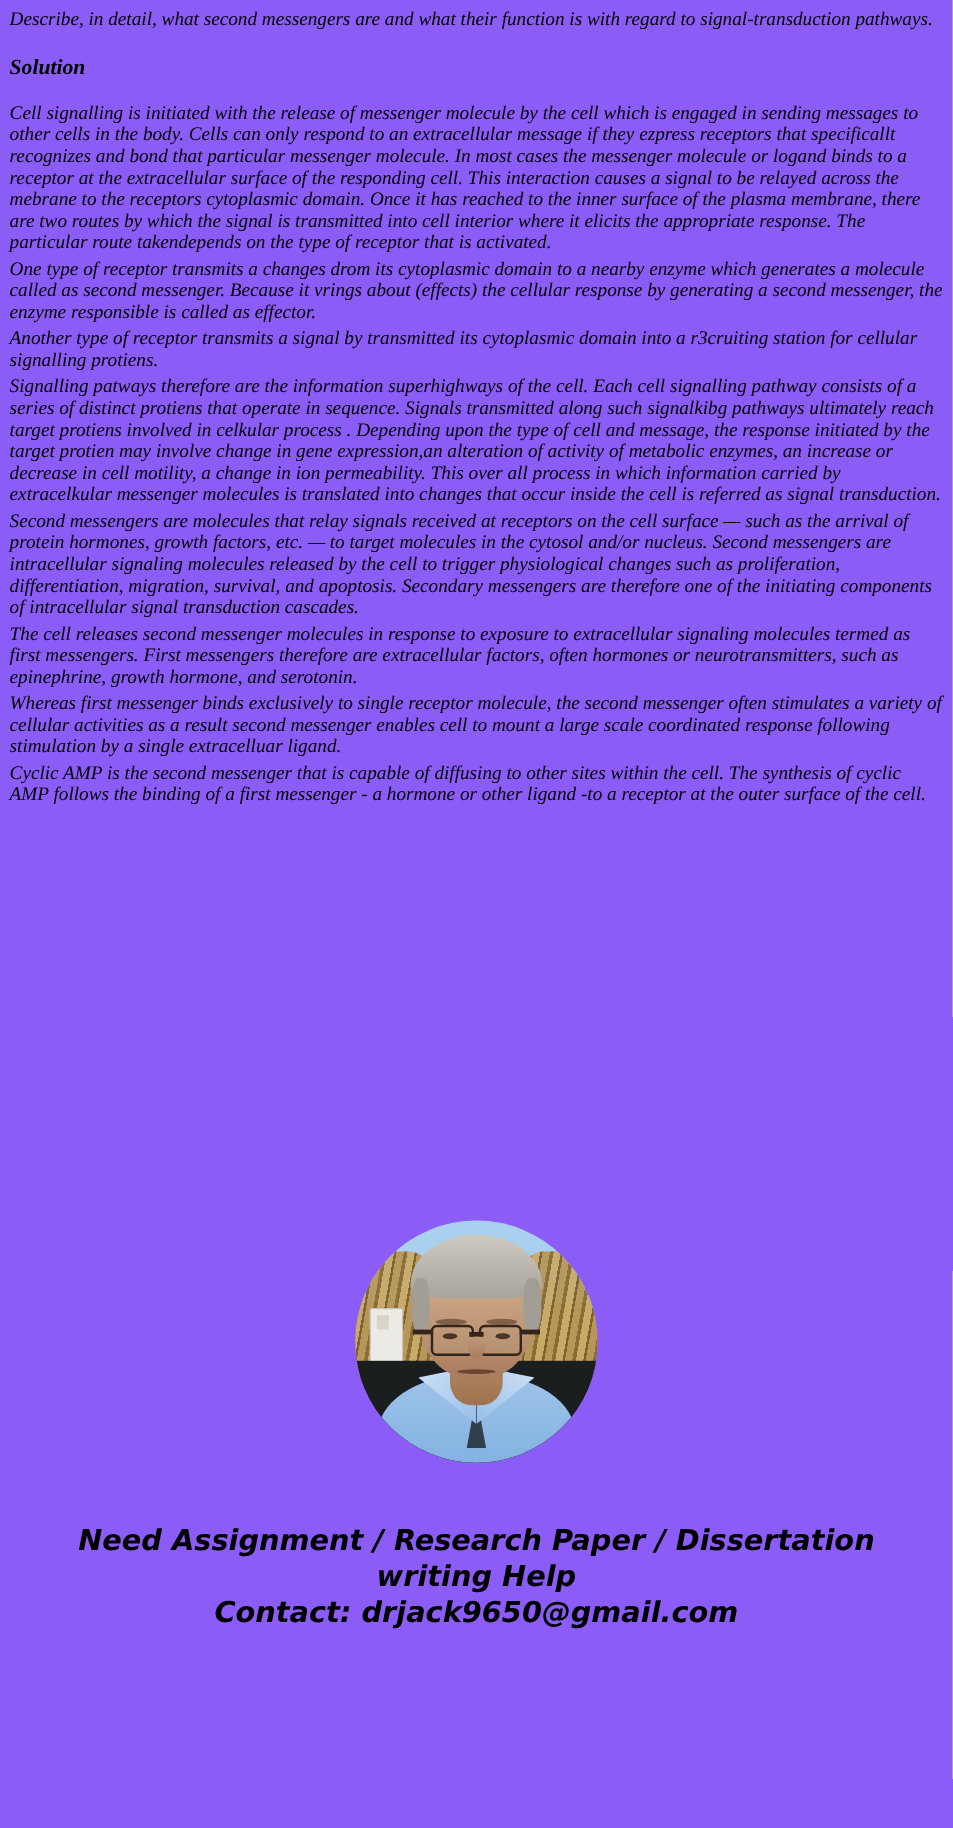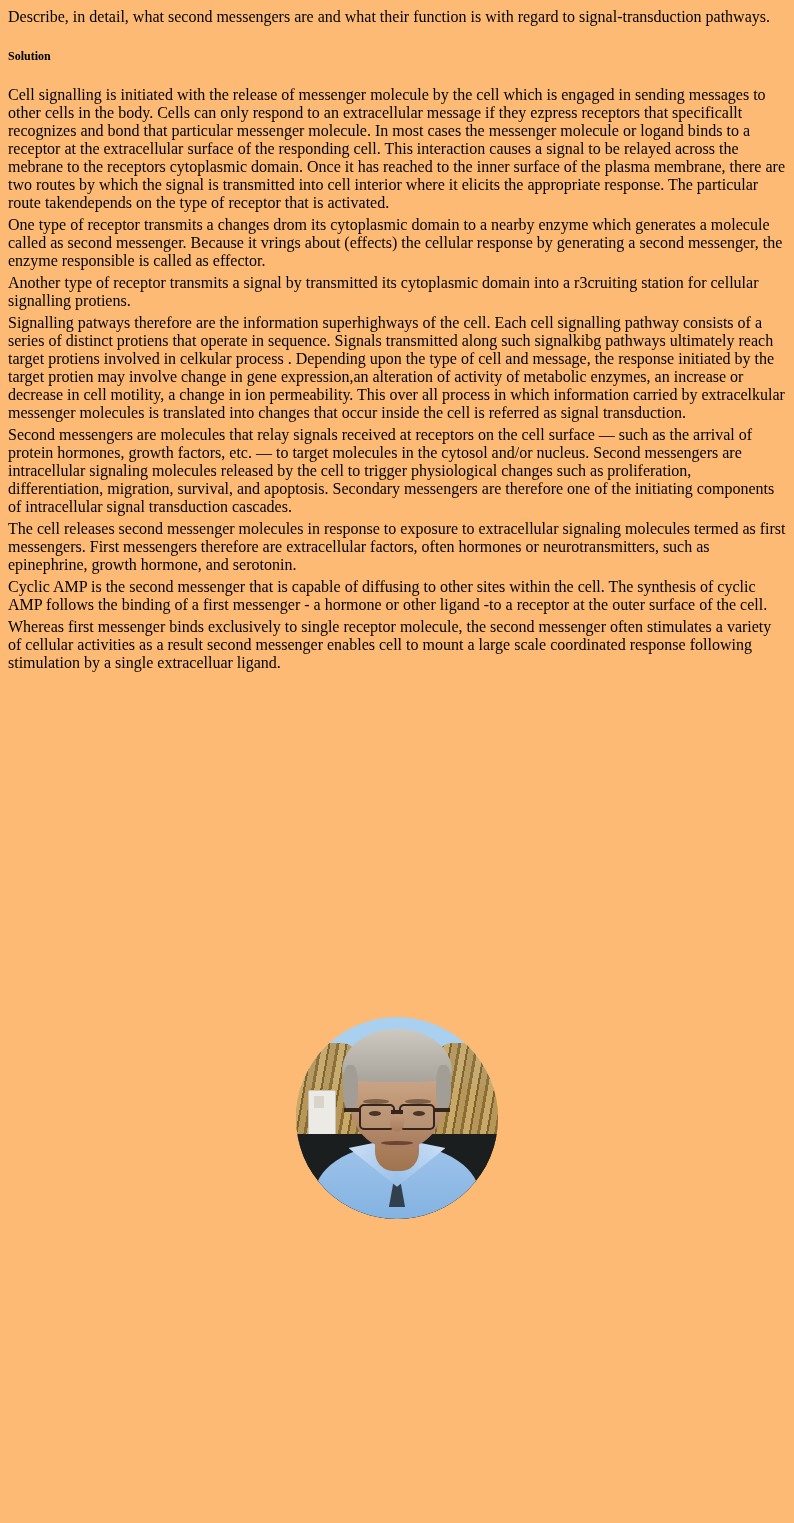--- a/index.html
+++ b/index.html
@@ -2,28 +2,29 @@
 <html><head>
 <meta charset="utf-8">
 <style>
   html, body { margin: 0; padding: 0; background: #ffffff; }
   .page {
     width: 794px;
     min-height: 1523px;
     margin: 0;
     padding: 8px;
     box-sizing: border-box;
-    background: #fdba74;
+    background: #8b5cf6;
     font-family: "Liberation Serif", "DejaVu Serif", serif;
     font-size: 16px;
     color: #000000;
     overflow: hidden;
+    font-style: italic;
   }
   .question { margin: 0 0 16px 0; line-height: 18px; }
-  h3.solution { font-size: 12px; line-height: 22px; margin: 19px 0; font-weight: bold; }
+  h3.solution { font-size: 18px; line-height: 22px; margin: 19px 0; font-weight: bold; }
   p.body-para { margin: 4px 0; line-height: 18px; }
 
   
   .avatar-wrap { margin-top: 345px; display: flex; justify-content: center; }
   .avatar {
     width: 202px; height: 202px; border-radius: 50%;
     position: relative; overflow: hidden;
     background: linear-gradient(#a9d0ee 0%, #a9d0ee 34%, #bfa06a 34%, #b0905a 60%, #1c1f20 60%);
   }
   .avatar * { position: absolute; }
@@ -95,22 +96,22 @@
   <p class="question">Describe, in detail, what second messengers are and what their function is with regard to signal-transduction pathways.</p>
 
   <h3 class="solution">Solution</h3>
 
   <p class="body-para">Cell signalling is initiated with the release of messenger molecule by the cell which is engaged in sending messages to other cells in the body. Cells can only respond to an extracellular message if they ezpress receptors that specificallt recognizes and bond that particular messenger molecule. In most cases the messenger molecule or logand binds to a receptor at the extracellular surface of the responding cell. This interaction causes a signal to be relayed across the mebrane to the receptors cytoplasmic domain. Once it has reached to the inner surface of the plasma membrane, there are two routes by which the signal is transmitted into cell interior where it elicits the appropriate response. The particular route takendepends on the type of receptor that is activated.</p>
   <p class="body-para">One type of receptor transmits a changes drom its cytoplasmic domain to a nearby enzyme which generates a molecule called as second messenger. Because it vrings about (effects) the cellular response by generating a second messenger, the enzyme responsible is called as effector.</p>
   <p class="body-para">Another type of receptor transmits a signal by transmitted its cytoplasmic domain into a r3cruiting station for cellular signalling protiens.</p>
   <p class="body-para">Signalling patways therefore are the information superhighways of the cell. Each cell signalling pathway consists of a series of distinct protiens that operate in sequence. Signals transmitted along such signalkibg pathways ultimately reach target protiens involved in celkular process . Depending upon the type of cell and message, the response initiated by the target protien may involve change in gene expression,an alteration of activity of metabolic enzymes, an increase or decrease in cell motility, a change in ion permeability. This over all process in which information carried by extracelkular messenger molecules is translated into changes that occur inside the cell is referred as signal transduction.</p>
   <p class="body-para">Second messengers are molecules that relay signals received at receptors on the cell surface — such as the arrival of protein hormones, growth factors, etc. — to target molecules in the cytosol and/or nucleus. Second messengers are intracellular signaling molecules released by the cell to trigger physiological changes such as proliferation, differentiation, migration, survival, and apoptosis. Secondary messengers are therefore one of the initiating components of intracellular signal transduction cascades.</p>
   <p class="body-para">The cell releases second messenger molecules in response to exposure to extracellular signaling molecules termed as first messengers. First messengers therefore are extracellular factors, often hormones or neurotransmitters, such as epinephrine, growth hormone, and serotonin.</p>
+  <p class="body-para">Whereas first messenger binds exclusively to single receptor molecule, the second messenger often stimulates a variety of cellular activities as a result second messenger enables cell to mount a large scale coordinated response following stimulation by a single extracelluar ligand.</p>
   <p class="body-para">Cyclic AMP is the second messenger that is capable of diffusing to other sites within the cell. The synthesis of cyclic AMP follows the binding of a first messenger - a hormone or other ligand -to a receptor at the outer surface of the cell.</p>
-  <p class="body-para">Whereas first messenger binds exclusively to single receptor molecule, the second messenger often stimulates a variety of cellular activities as a result second messenger enables cell to mount a large scale coordinated response following stimulation by a single extracelluar ligand.</p>
 
   <div class="avatar-wrap">
     <div class="avatar" aria-label="tutor-portrait-photo">
       <div class="curtain curtain-left"></div>
       <div class="curtain curtain-right"></div>
       <div class="switch-panel"></div>
       <div class="dark-band"></div>
       <div class="shirt"></div>
       <div class="collar-gap"></div>
       <div class="collar-l"></div>
@@ -127,14 +128,18 @@
       <div class="bridge"></div>
       <div class="arm-l"></div>
       <div class="arm-r"></div>
       <div class="eye-l"></div>
       <div class="eye-r"></div>
       <div class="nose"></div>
       <div class="mouth"></div>
     </div>
   </div>
 
+  <div class="footer">
+    <div class="footer-heading">Need Assignment / Research Paper / Dissertation writing Help</div>
+    <div class="footer-contact">Contact: drjack9650@gmail.com</div>
+  </div>
 
 </div>
 
 </body></html>

